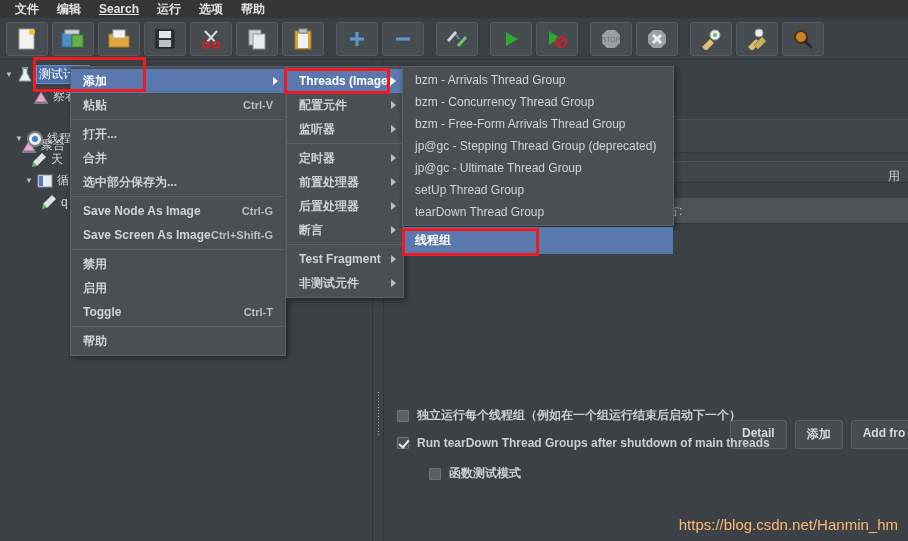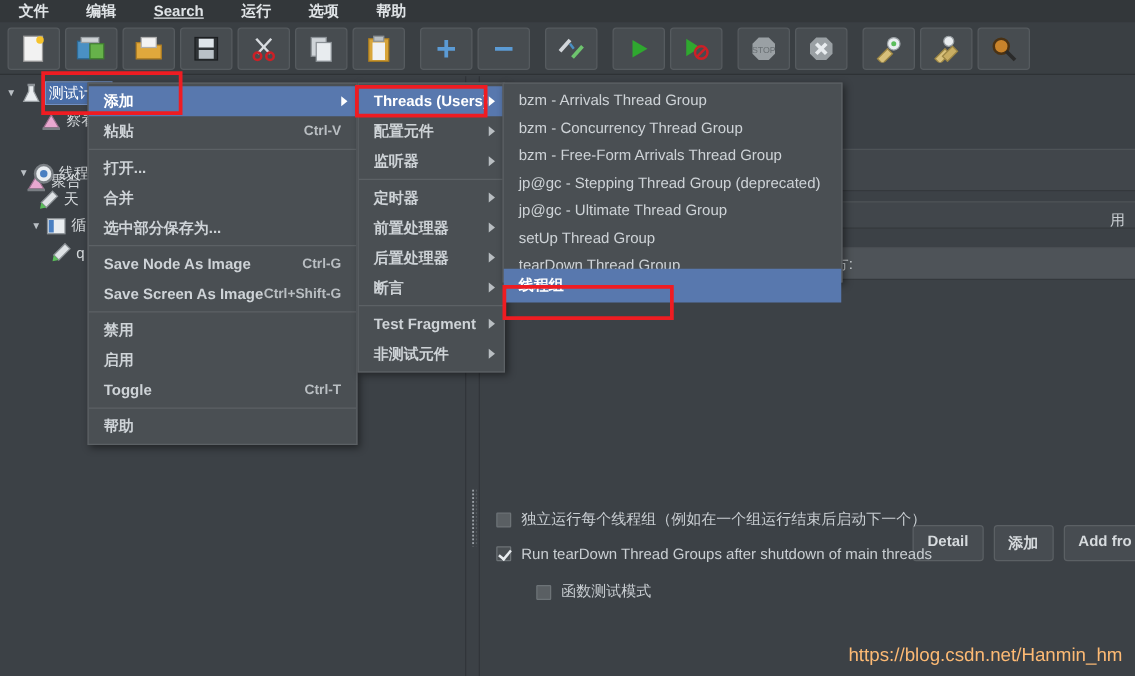--- a/index.html
+++ b/index.html
@@ -8,21 +8,21 @@
     background: #3c4043;
     font-family: "Liberation Sans", "DejaVu Sans", sans-serif;
     overflow: hidden;
   }
   #app { position: relative; width: 908px; height: 541px; background: #3c4146; }
 
   
   .menubar {
     position: absolute; top: 0; left: 0; width: 908px; height: 18px;
     background: #33373a; display: flex; align-items: center;
-    padding-left: 6px; gap: 12px;
+    padding-left: 6px; gap: 0;
   }
   .menubar .mi {
     font-size: 12px; font-weight: bold; color: #dfe3e6;
     padding: 1px 9px; line-height: 16px; white-space: nowrap;
   }
   .menubar .mi u { text-decoration: underline; }
 
   
   .toolbar {
     position: absolute; top: 18px; left: 0; width: 908px; height: 42px;
@@ -83,21 +83,21 @@
 
   .btnrow { position: absolute; top: 359px; left: 345px; display: flex; gap: 8px; }
   .gbtn {
     background: #474c51; border: 1px solid #5b6064; border-radius: 3px;
     color: #d6dadd; font-size: 12px; font-weight: bold;
     padding: 5px 11px; white-space: nowrap;
   }
 
   .cbrow {
     position: absolute; left: 12px; display: flex; align-items: center; gap: 8px;
-    font-size: 12px; font-weight: normal; color: #c9ced2; white-space: nowrap;
+    font-size: 12px; font-weight: bold; color: #c9ced2; white-space: nowrap;
   }
   .cbox {
     width: 12px; height: 12px; background: #5a5f63; border: 1px solid #6d7377;
     border-radius: 1px; position: relative; flex: none;
   }
   .cbox.checked { background: #4a4f53; }
   .cbox.checked::after {
     content: ""; position: absolute; left: 3px; top: 0px;
     width: 4px; height: 8px; border: solid #e8ecef; border-width: 0 2px 2px 0;
     transform: rotate(40deg);
@@ -448,21 +448,21 @@
       <span class="accel">Ctrl-T</span>
     </div>
     <div class="hr"></div>
     <div class="row">
       <span>帮助</span>
     </div>
   </div>
 
   <div class="menu" id="menu-add">
     <div class="row hl">
-      <span>Threads (Users)</span>
+      <span>Threads (Image)</span>
       <span class="arrow"></span>
     </div>
     <div class="row">
       <span>配置元件</span>
       <span class="arrow"></span>
     </div>
     <div class="row">
       <span>监听器</span>
       <span class="arrow"></span>
     </div>
@@ -509,21 +509,21 @@
     </div>
     <div class="row">
       <span>jp@gc - Ultimate Thread Group</span>
     </div>
     <div class="row">
       <span>setUp Thread Group</span>
     </div>
     <div class="row">
       <span>tearDown Thread Group</span>
     </div>
-    <div class="row hl" style="position:absolute; left:0; top:148px; width:270px; height:27px;">
+    <div class="row hl" style="position:absolute; left:0; top:160px; width:270px; height:27px;">
       <span>线程组</span>
     </div>
   </div>
 
   <div class="redbox" style="left:33px; top:57px; width:113px; height:35px;"></div>
   <div class="redbox" style="left:284px; top:68px; width:106px; height:26px;"></div>
   <div class="redbox" style="left:402px; top:228px; width:137px; height:28px;"></div>
 
 </div>
 

